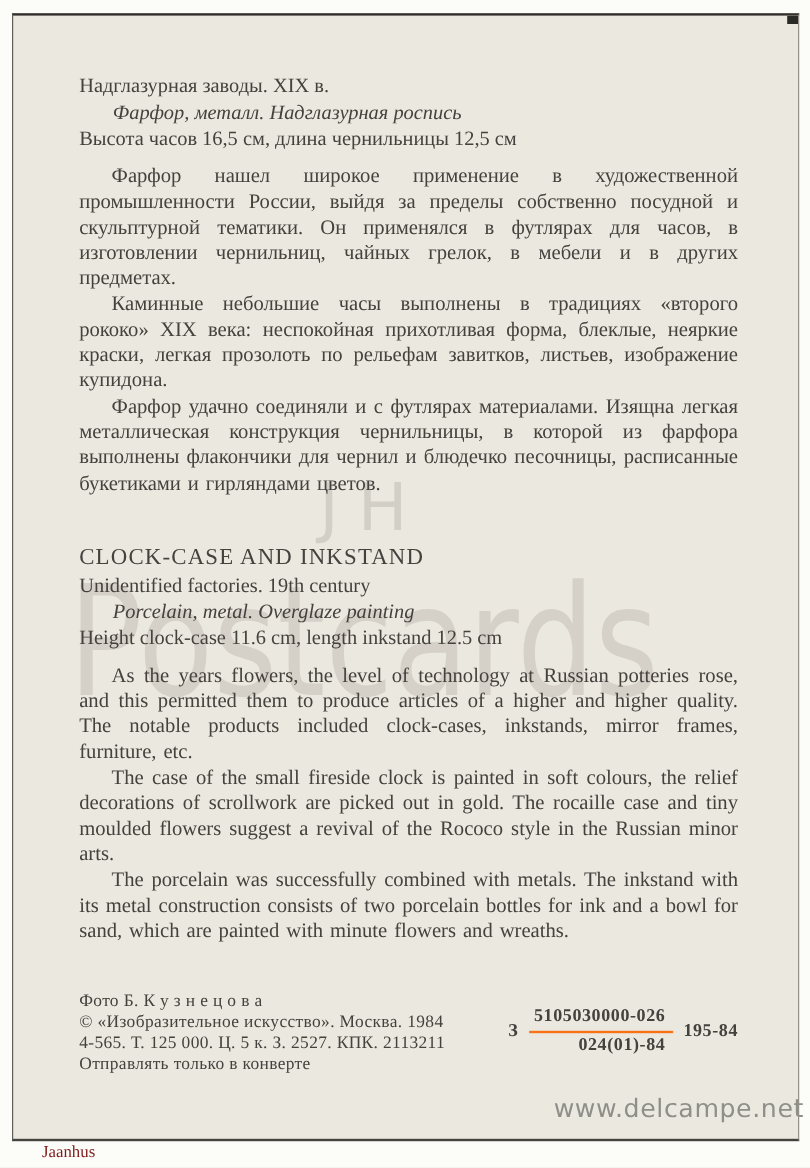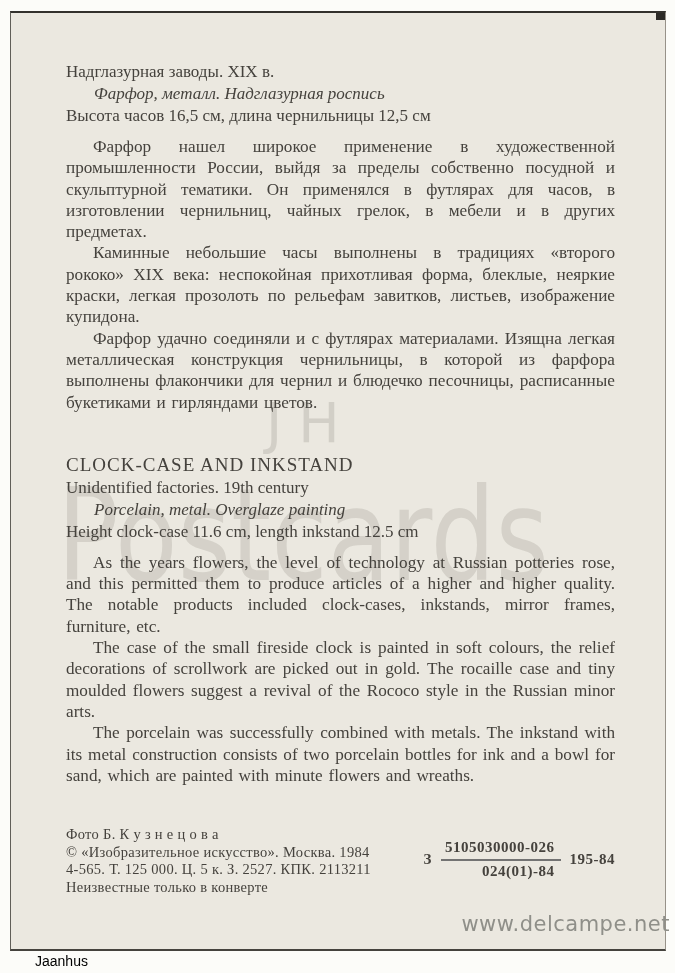--- a/index.html
+++ b/index.html
@@ -87,32 +87,32 @@
     display: flex;
     align-items: center;
     gap: 9px;
     font-weight: 700;
     font-size: 15px;
     letter-spacing: 0.5px;
   }
   .fraction { text-align: center; }
   .fraction .num {
     display: block;
-    border-bottom: 2px solid #737373;
+    border-bottom: 2px solid #f97316;
     padding: 0 6px 2px 4px;
   }
   .fraction .den {
     display: block;
     padding: 2px 6px 0 4px;
     text-align: right;
   }
   .footer-left {
     position: absolute; left: 35px; top: 953px;
-    font-family: Liberation Sans, sans-serif;
-    font-size: 14px; color: #000000;
+    font-family: Liberation Serif, serif;
+    font-size: 14px; color: #7f1d1d;
     z-index: 2;
   }
   .footer-right {
     position: absolute; right: 5px; top: 912px;
     font-family: "DejaVu Sans", sans-serif;
     font-size: 21px; color: #8f8f89;
     letter-spacing: 0.5px;
     z-index: 2;
   }
 </style>
@@ -149,21 +149,21 @@
         <p class="para">As the years flowers, the level of technology at Russian potteries rose, and this permitted them to produce articles of a higher and higher quality. The notable products included clock-cases, inkstands, mirror frames, furniture, etc.</p>
         <p class="para">The case of the small fireside clock is painted in soft colours, the relief decorations of scrollwork are picked out in gold. The rocaille case and tiny moulded flowers suggest a revival of the Rococo style in the Russian minor arts.</p>
         <p class="para">The porcelain was successfully combined with metals. The inkstand with its metal construction consists of two porcelain bottles for ink and a bowl for sand, which are painted with minute flowers and wreaths.</p>
       </div>
     </div>
 
     <div class="credits">
       <div class="credits-line">Фото Б. К у з н е ц о в а</div>
       <div class="credits-line">©  «Изобразительное искусство». Москва. 1984</div>
       <div class="credits-line">4-565. Т. 125 000. Ц. 5 к. З. 2527. КПК. 2113211</div>
-      <div class="credits-line">Неизвестные только в конверте</div>
+      <div class="credits-line">Отправлять только в конверте</div>
 
       <div class="catalog">
         <span>З</span>
         <span class="fraction">
           <span class="num">5105030000-026</span>
           <span class="den">024(01)-84</span>
         </span>
         <span>195-84</span>
       </div>
     </div>

